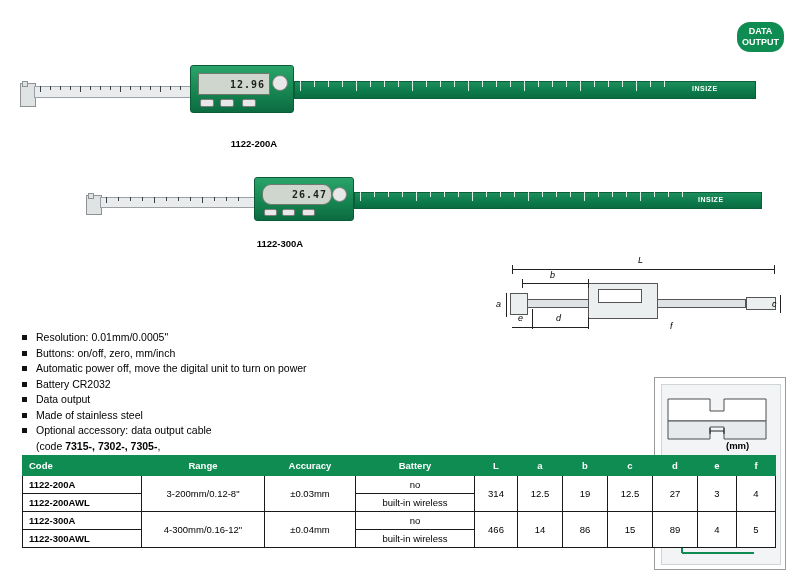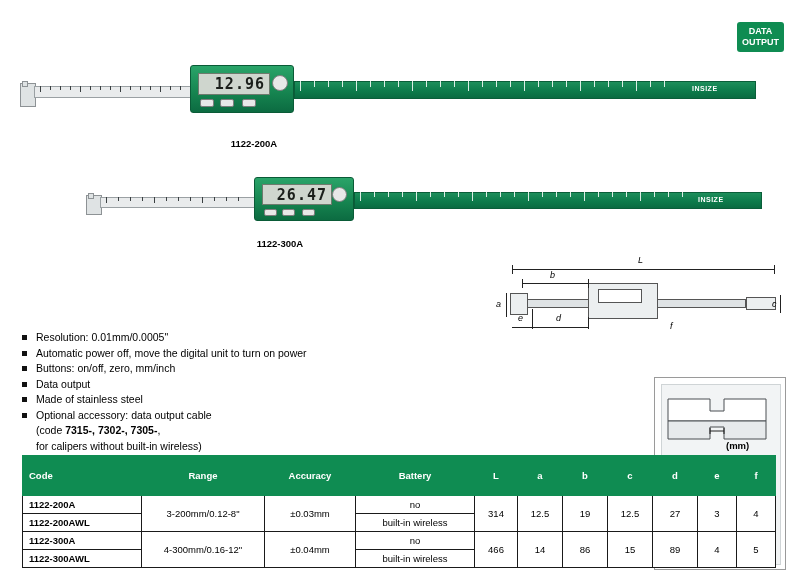--- a/index.html
+++ b/index.html
@@ -11,21 +11,21 @@
   .page{position:absolute;left:0;top:0;width:799px;height:585px;}
 
   
   .title{
     position:absolute;left:22px;top:20px;
     font-size:19px;font-weight:bold;letter-spacing:.4px;
   }
   .badge{
     position:absolute;right:15px;top:22px;
     width:47px;height:30px;background:#0f8c52;color:#fff;
-    border-radius:3px;text-align:center;
+    border-radius:13px;text-align:center;
     font-size:9px;font-weight:bold;line-height:11px;
     padding-top:4px;box-sizing:border-box;
   }
 
   
   .caliper{position:absolute;}
   .beam{position:absolute;background:#e9ebec;border:1px solid #9aa0a3;box-sizing:border-box;}
   .beam-green{position:absolute;background:linear-gradient(180deg,#1d8e5b 0%,#0d7b4b 55%,#0a6b41 100%);border:1px solid #0a5e39;box-sizing:border-box;}
   .scale-ticks{position:absolute;overflow:hidden;}
   .scale-ticks i{position:absolute;top:0;width:1px;background:#3a3f41;}
@@ -33,21 +33,21 @@
   .head{
     position:absolute;background:linear-gradient(180deg,#2aa469 0%,#15834f 60%,#0c6b41 100%);
     border:1px solid #0a5b37;border-radius:3px;box-sizing:border-box;
   }
   .lcd{
     position:absolute;background:#cfd6ce;border:1px solid #6d7a6d;box-sizing:border-box;
     display:flex;align-items:center;justify-content:flex-end;
     font-family:"DejaVu Sans Mono", monospace;
     color:#1b1f1b;
   }
-  .lcd span{font-size:15px;letter-spacing:1px;padding-right:4px;font-weight:bold;}
+  .lcd span{font-size:10px;letter-spacing:1px;padding-right:4px;font-weight:bold;}
   .btn-sm{position:absolute;background:#e8e8e8;border:1px solid #7d7d7d;border-radius:2px;box-sizing:border-box;}
   .capt{position:absolute;font-size:9.5px;font-weight:bold;text-align:center;width:120px;}
   .hook{position:absolute;background:#dfe3e4;border:1px solid #8d9295;box-sizing:border-box;}
   .brand{position:absolute;color:#fff;font-size:7px;font-weight:bold;letter-spacing:.5px;}
 
   
   .bullets{position:absolute;left:22px;top:330px;font-size:10.5px;line-height:15.5px;}
   .bullets .li{position:relative;padding-left:14px;white-space:nowrap;}
   .bullets .li::before{
     content:"";position:absolute;left:0;top:5px;width:5px;height:5px;background:#111;
@@ -69,21 +69,21 @@
   .appinner{position:absolute;left:6px;top:6px;width:120px;height:181px;background:#f2f4f5;border:1px solid #cfd4d6;box-sizing:border-box;}
 
   
   .mm-label{position:absolute;left:726px;top:440px;font-size:9.5px;font-weight:bold;}
   table.spec{
     position:absolute;left:22px;top:455px;border-collapse:collapse;
     font-size:9.5px;
   }
   table.spec th{
     background:#0f8c52;color:#fff;font-weight:bold;border:1px solid #0f8c52;
-    padding:14px 6px;text-align:left;
+    padding:4px 6px;text-align:left;
   }
   table.spec th.c{text-align:center;}
   table.spec td{
     border:1px solid #1a1a1a;padding:3px 6px;text-align:center;background:#fff;
   }
   table.spec td.code{text-align:left;font-weight:bold;}
   table.spec td.rng{font-weight:normal;}
 </style>
 </head>
 <body>
@@ -175,21 +175,21 @@
         <i style="left:60px;height:4px;"></i>
       <i style="left:72px;height:4px;"></i>
         <i style="left:84px;height:4px;"></i>
         <i style="left:96px;height:6px;"></i>
       <i style="left:108px;height:4px;"></i>
         <i style="left:120px;height:4px;"></i>
         <i style="left:132px;height:4px;"></i>
     </div>
 
     <div class="head" style="left:168px;top:12px;width:100px;height:44px;"></div>
-    <div class="lcd" style="left:176px;top:19px;width:70px;height:21px;">
+    <div class="lcd" style="left:176px;top:19px;width:70px;height:21px;border-radius:9px;">
       <span>26.47</span>
     </div>
     <div class="btn-sm" style="left:178px;top:44px;width:13px;height:7px;"></div>
     <div class="btn-sm" style="left:196px;top:44px;width:13px;height:7px;"></div>
     <div class="btn-sm" style="left:216px;top:44px;width:13px;height:7px;"></div>
     <div class="btn-sm" style="left:246px;top:22px;width:15px;height:15px;border-radius:8px;"></div>
 
     <div class="beam-green" style="left:268px;top:27px;width:408px;height:17px;"></div>
     <div class="green-ticks" style="position:absolute;left:274px;top:27px;width:330px;height:17px;overflow:hidden;">
       <i style="left:0;height:9px;"></i>
@@ -216,22 +216,23 @@
       <i style="left:294px;height:5px;"></i>
         <i style="left:308px;height:5px;"></i>
         <i style="left:322px;height:5px;"></i>
     </div>
     <div class="brand" style="left:612px;top:31px;">INSIZE</div>
   </div>
   <div class="capt" style="left:220px;top:238px;">1122-300A</div>
 
   <div class="bullets">
     <div class="li">Resolution: 0.01mm/0.0005"</div>
+    <div class="li">Buttons: on/off, zero, mm/inch</div>
     <div class="li">Automatic power off, move the digital unit to turn on power</div>
-    <div class="li">Buttons: on/off, zero, mm/inch</div>
+    <div class="li">Battery CR2032</div>
     <div class="li">Data output</div>
     <div class="li">Made of stainless steel</div>
     <div class="li">Optional accessory: data output cable</div>
     <div class="sub">
       <span>(code </span><b>7315-, 7302-, 7305-</b><span>,</span>
     </div>
     <div class="sub">for calipers without built-in wireless)</div>
   </div>
 
   <div class="dim">

